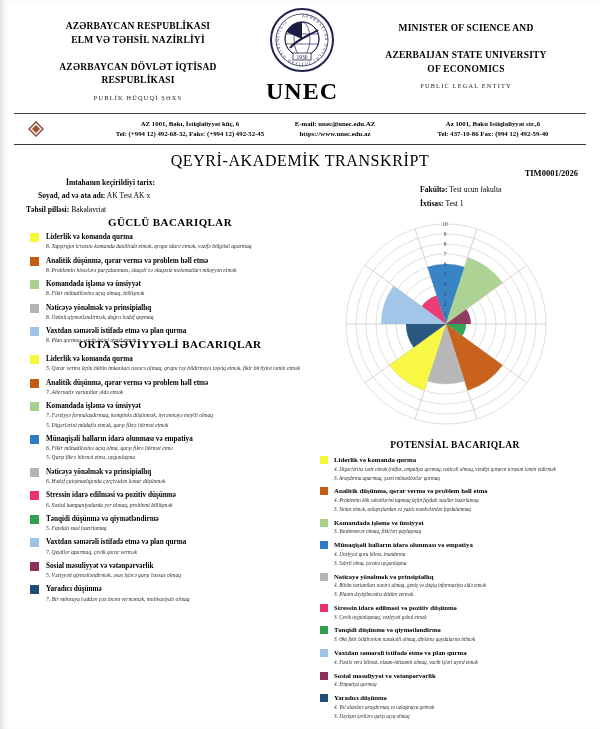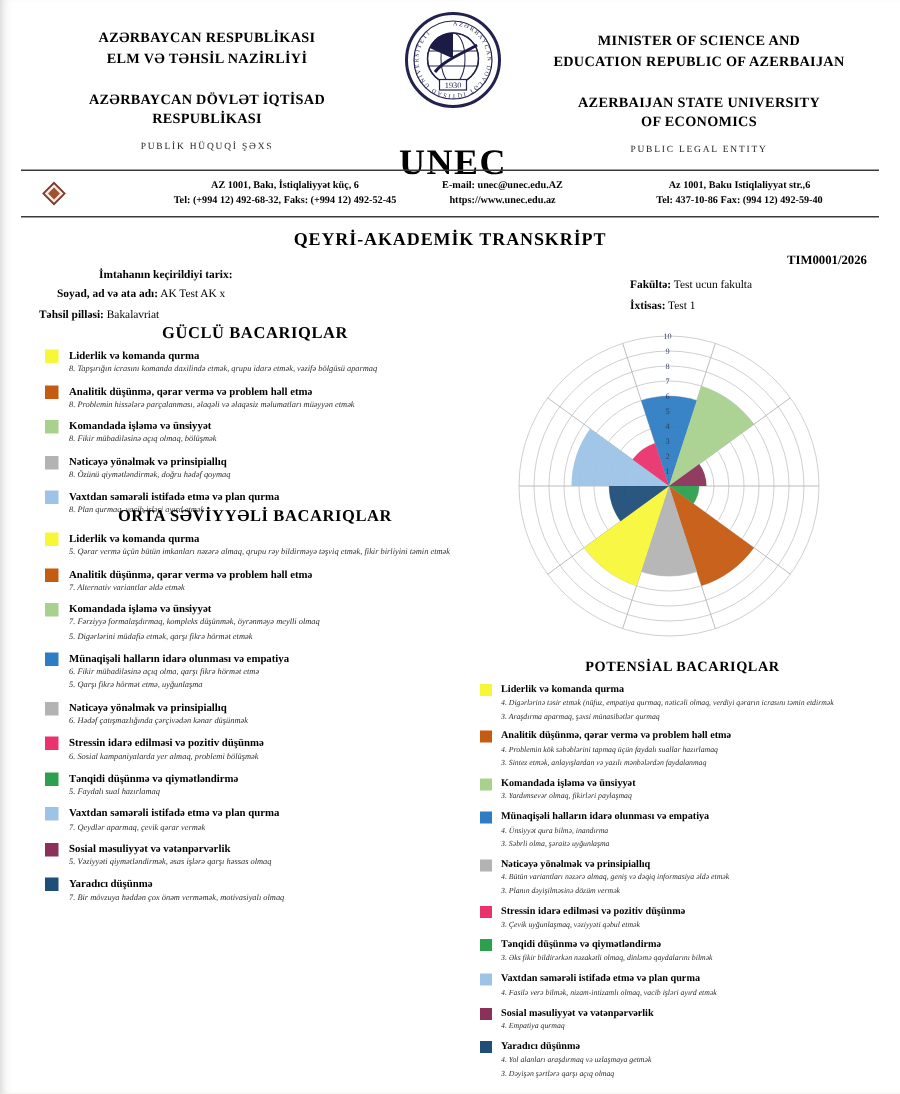--- a/index.html
+++ b/index.html
@@ -5,53 +5,52 @@
   html,body{margin:0;padding:0;background:#f4f4f2;}
   .page{position:relative;width:600px;height:729px;background:#ffffff;margin:0;
         font-family:"Liberation Serif", serif;color:#000;overflow:hidden;
         box-shadow:inset 6px 0 8px -6px rgba(0,0,0,.25);}
   .abs{position:absolute;}
   .ctr{text-align:center;}
   .hdr-block{width:232px;font-size:9.5px;font-weight:bold;line-height:1.45;letter-spacing:.2px;}
   .hdr-sub{font-size:6.3px;font-weight:normal;letter-spacing:1.2px;color:#222;margin-top:5px;}
   .rule{position:absolute;left:14px;right:14px;height:0;border-top:1.2px solid #3a3a3a;}
   .addr{font-size:6.8px;font-weight:bold;line-height:1.5;text-align:center;}
-  .doc-title{font-size:12px;font-weight:bold;letter-spacing:.6px;}
+  .doc-title{font-size:16px;font-weight:normal;letter-spacing:.6px;}
   .docnum{font-size:8.5px;font-weight:bold;}
   .info-line{font-size:7.6px;line-height:1.0;}
   .info-line .lab{font-weight:bold;}
   .sec-head{font-size:11px;font-weight:bold;letter-spacing:.4px;}
   .sec-head.small{font-size:9.5px;}
   .skill{display:flex;align-items:flex-start;margin-bottom:6px;}
   .sq{flex:0 0 auto;width:9px;height:9px;margin-right:7px;margin-top:0;}
   .sk-title{font-size:7.2px;font-weight:bold;line-height:1.15;}
   .sk-line{font-size:5.6px;font-style:italic;color:#2b2b2b;line-height:1.3;margin-top:2px;}
   .col-right .sq{width:8px;height:8px;margin-right:6px;}
   .col-right .sk-title{font-size:6.8px;}
   .col-right .sk-line{font-size:5.2px;}
-  .logo-word{font-size:24px;font-weight:bold;letter-spacing:1px;font-family:"Liberation Serif",serif;margin-top:18px;}
+  .logo-word{font-size:24px;font-weight:bold;letter-spacing:1px;font-family:"Liberation Serif",serif;}
   svg{display:block;}
 </style>
 </head>
 <body>
 
 <div class="page">
 
   <div class="abs ctr hdr-block" style="left:22px;top:20px;">
     <div>AZƏRBAYCAN RESPUBLİKASI</div>
     <div>ELM VƏ TƏHSİL NAZİRLİYİ</div>
     <div style="height:13px;"></div>
     <div>AZƏRBAYCAN DÖVLƏT İQTİSAD</div>
     <div>RESPUBLİKASI</div>
     <div class="hdr-sub">PUBLİK HÜQUQİ ŞƏXS</div>
   </div>
 
   <div class="abs ctr hdr-block" style="right:18px;top:22px;">
     <div>MINISTER OF SCIENCE AND</div>
-    <div>EDUCATION REPUBLIC OF AZERBAIJAN</div>
     <div style="height:13px;"></div>
     <div>AZERBAIJAN STATE UNIVERSITY</div>
     <div>OF ECONOMICS</div>
     <div class="hdr-sub">PUBLIC LEGAL ENTITY</div>
   </div>
 
   <div class="abs" style="left:262px;top:6px;width:80px;text-align:center;">
     <svg width="80" height="72" viewBox="0 0 80 72">
       <circle cx="40" cy="34" r="31" fill="none" stroke="#22224f" stroke-width="2"></circle>
       <circle cx="40" cy="34" r="26" fill="none" stroke="#22224f" stroke-width="0.8"></circle>

